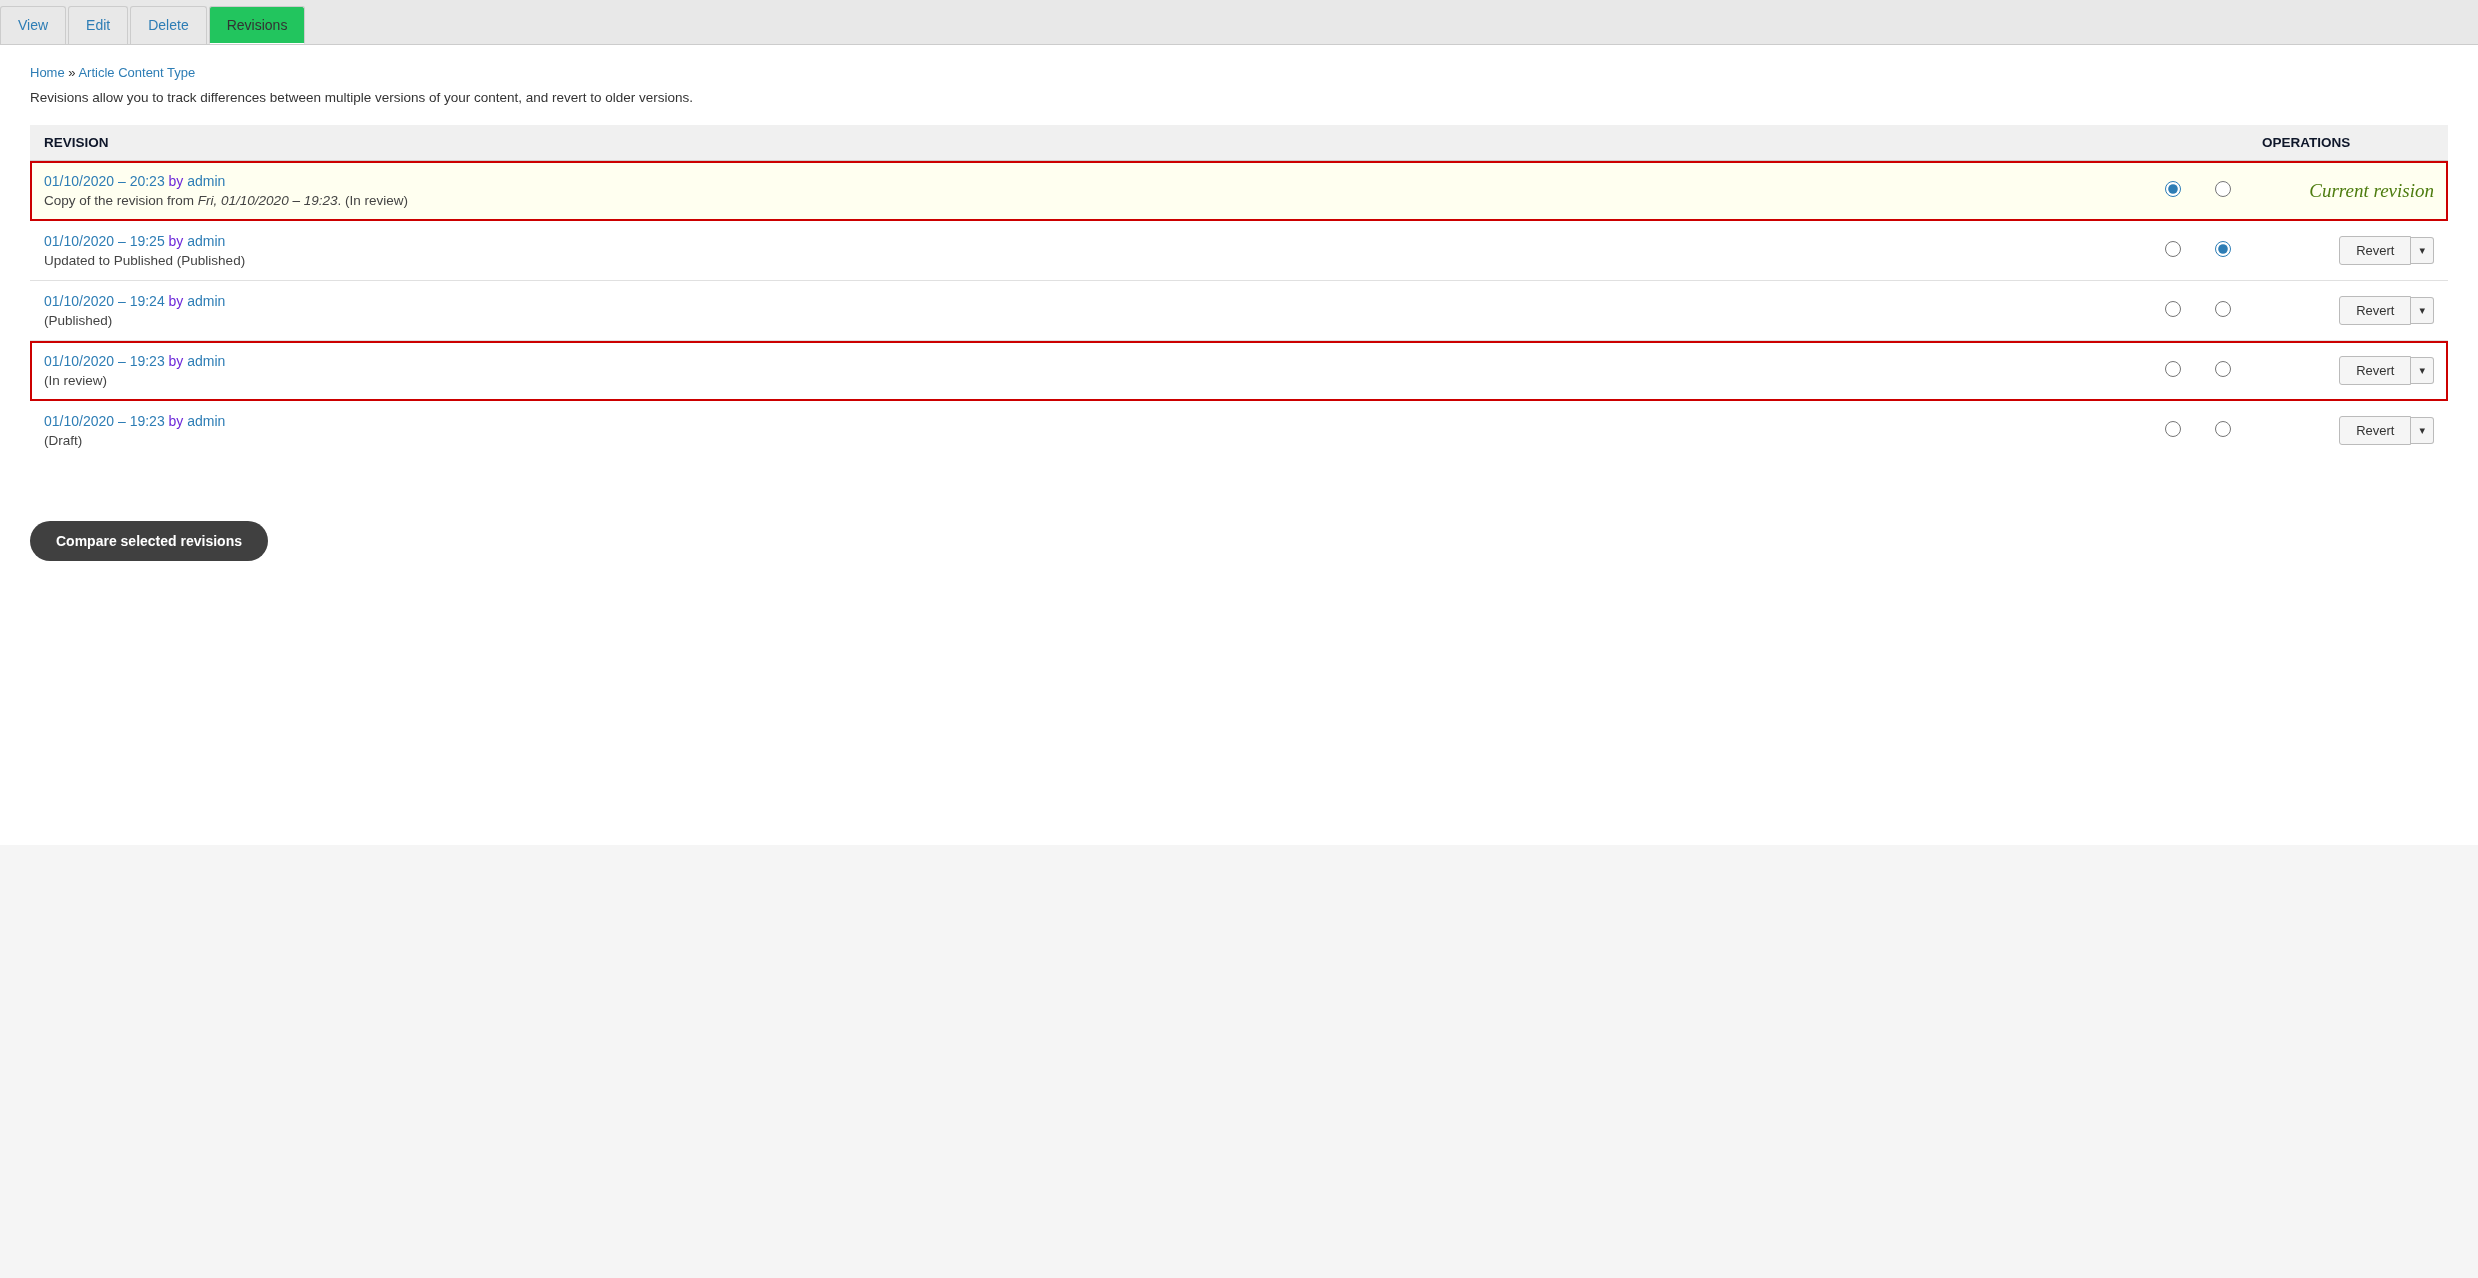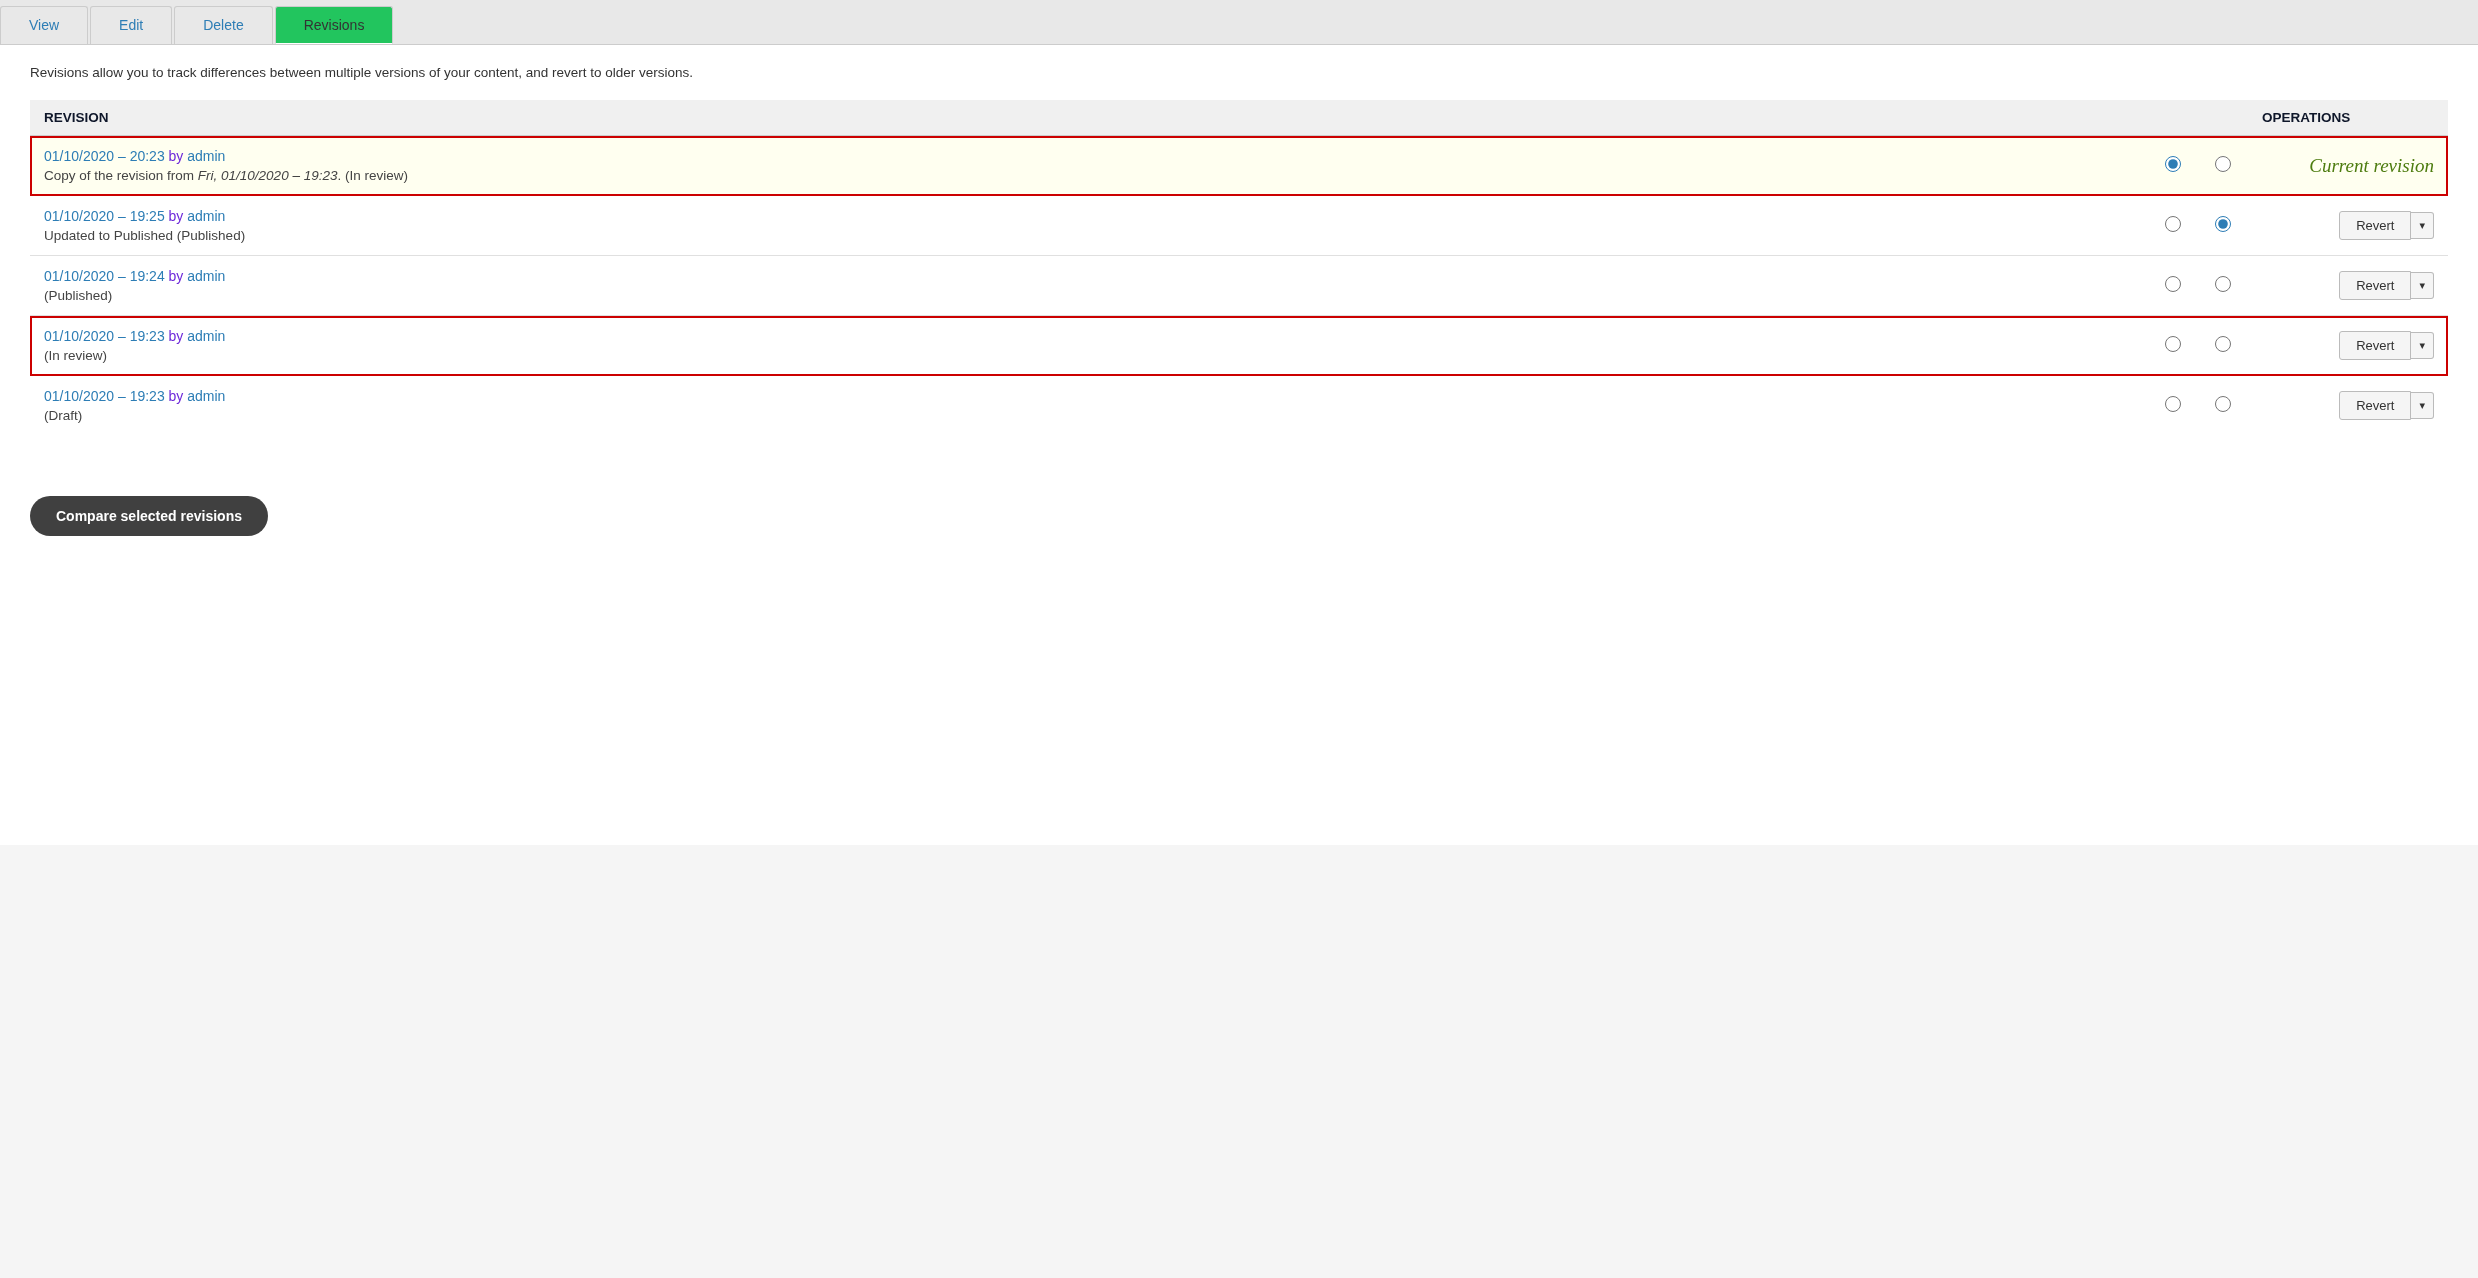--- a/index.html
+++ b/index.html
@@ -9,21 +9,21 @@
       background: #f5f5f5;
       color: #333;
     }
     .tabs-bar {
       display: flex;
       background: #e8e8e8;
       border-bottom: 1px solid #ccc;
       padding-top: 6px;
     }
     .tab {
-      padding: 10px 28px;
+      padding: 10px 17px;
       cursor: pointer;
       border: 1px solid #ccc;
       border-bottom: none;
       background: #e8e8e8;
       color: #2d7db5;
       font-size: 14px;
       margin-right: 2px;
       border-radius: 3px 3px 0 0;
       text-decoration: none;
     }
@@ -162,20 +162,25 @@
 
 <div class="tabs-bar">
   <a class="tab">View</a>
   <a class="tab">Edit</a>
   <a class="tab">Delete</a>
   <a class="tab active">Revisions</a>
 </div>
 
 <div class="main-content">
 
+  <div class="breadcrumb">
+    <a href="#">Home</a>
+    <span>»</span>
+    <a href="#">Article Content Type</a>
+  </div>
 
   <p class="page-description">Revisions allow you to track differences between multiple versions of your content, and revert to older versions.</p>
 
   <table class="revisions-table">
     <thead>
       <tr>
         <th>REVISION</th>
         <th class="radio-cell"></th>
         <th class="radio-cell"></th>
         <th class="ops-col">OPERATIONS</th>

